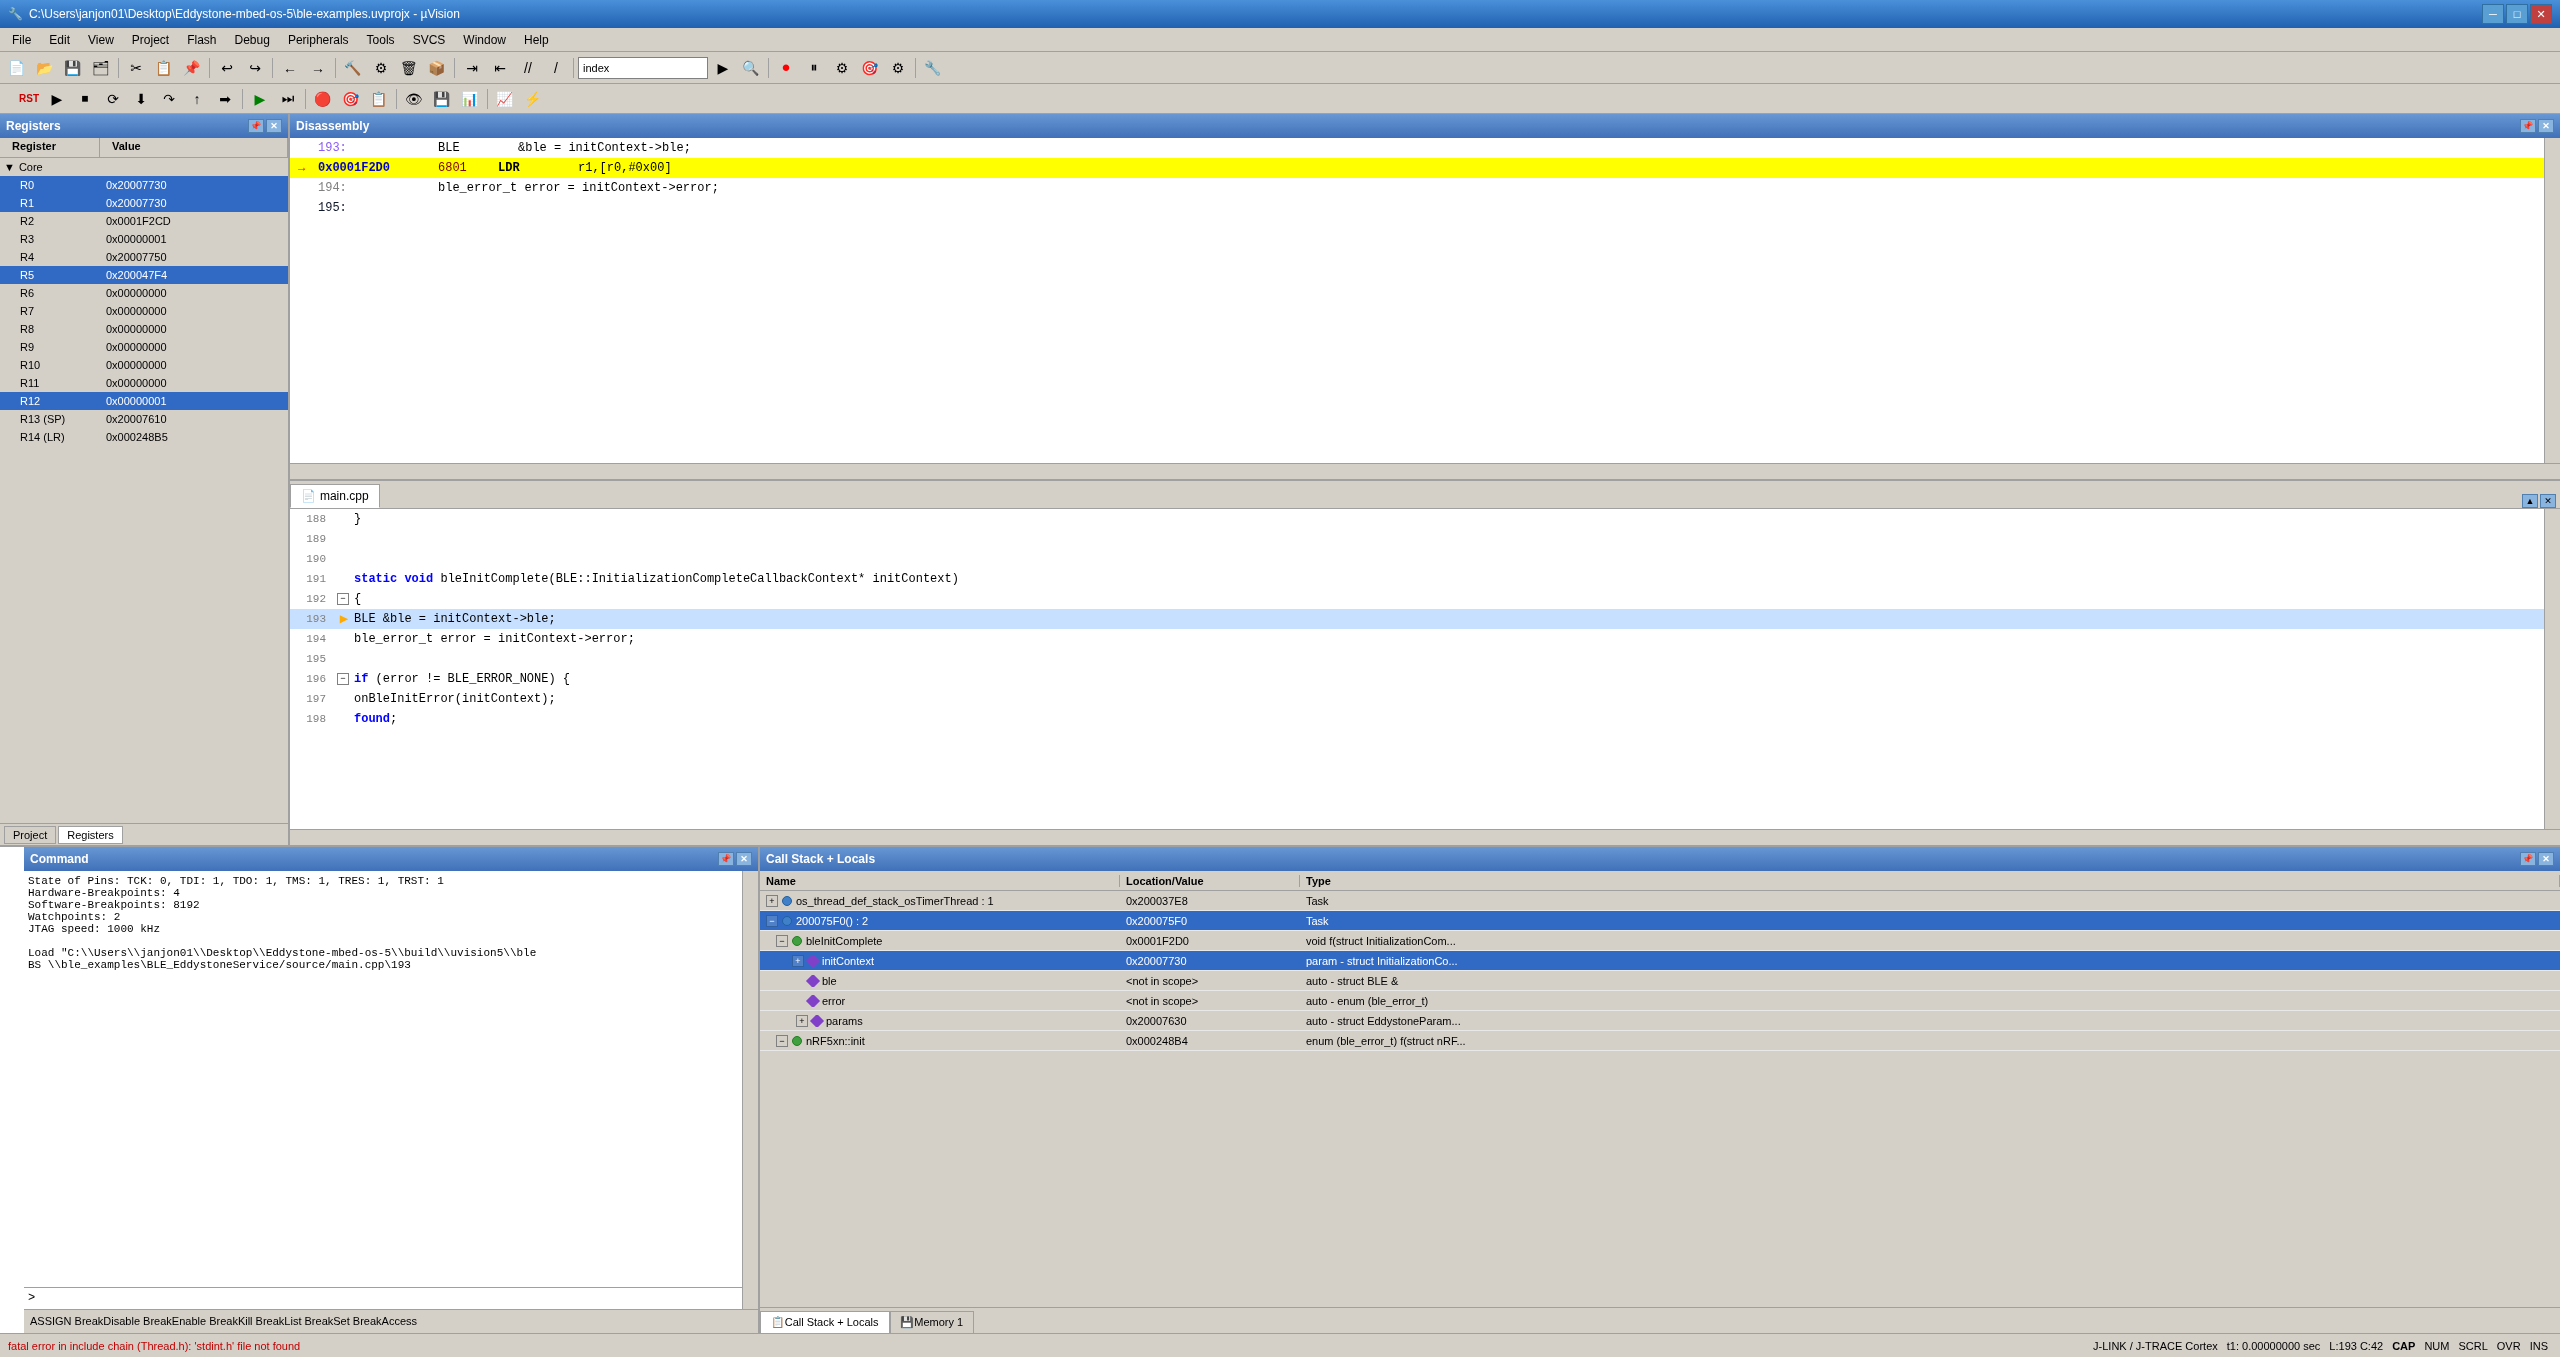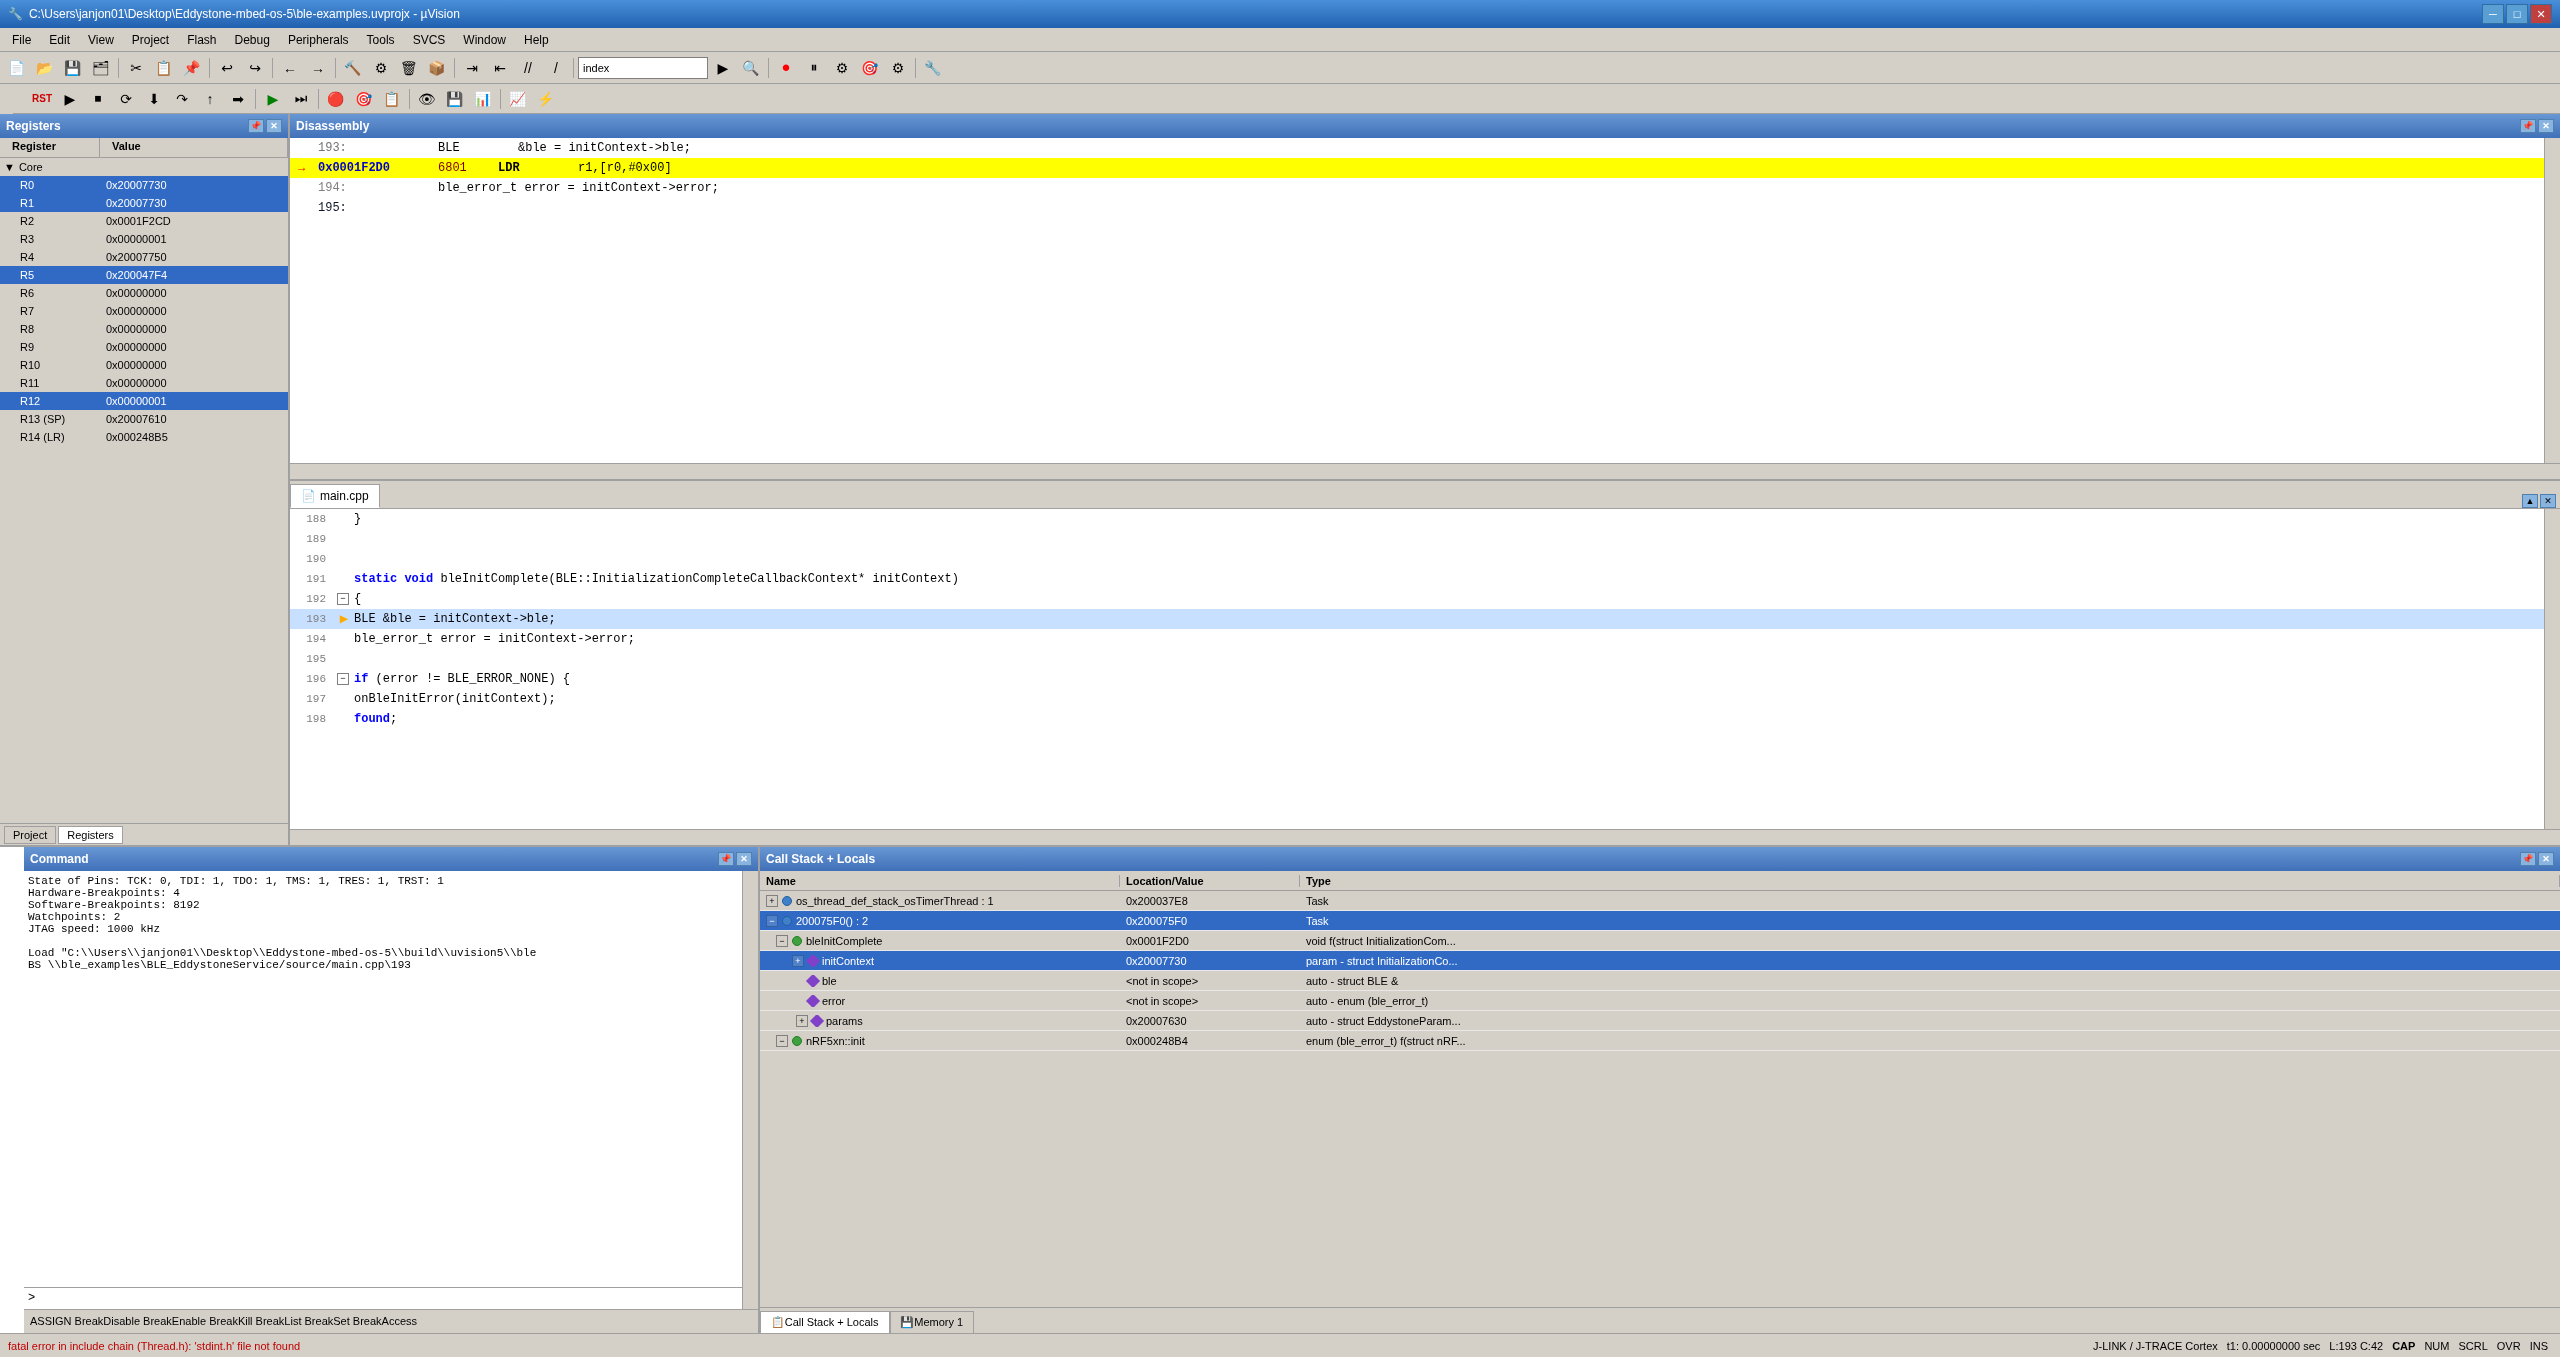--- a/index.html
+++ b/index.html
@@ -88,21 +88,20 @@
 
     
     .toolbar2 {
       background: #d4d0c8;
       height: 30px;
       display: flex;
       align-items: center;
       padding: 2px 16px;
       border-bottom: 1px solid #a0a0a0;
       gap: 2px;
-      margin-left: 13px;
     }
 
     
     .main-layout {
       display: flex;
       height: calc(100% - 28px - 24px - 32px - 30px - 24px);
       flex-direction: column;
     }
 
     .top-pane {
@@ -680,21 +679,21 @@
           <span>Disassembly</span>
           <div class="panel-header-controls">
             <div class="panel-ctrl-btn">📌</div>
             <div class="panel-ctrl-btn">✕</div>
           </div>
         </div>
         <div class="pane-scroll-container">
           <div class="disasm-content">
             <div class="disasm-line">
               <span style="width:20px; display:inline-block;"></span>
-              <span style="color:#737373; width:120px; display:inline-block;">193:</span>
+              <span style="color:#8b5cf6; width:120px; display:inline-block;">193:</span>
               <span style="width:80px; display:inline-block;">BLE</span>
               <span>&amp;ble = initContext-&gt;ble;</span>
             </div>
             <div class="disasm-line highlight">
               <span style="width:20px; display:inline-block; color:red; font-weight:bold;">→</span>
               <span style="color:#0000cc; width:120px; display:inline-block; font-weight:bold;">0x0001F2D0</span>
               <span style="width:60px; display:inline-block; color:#800000;">6801</span>
               <span style="width:80px; display:inline-block; font-weight:bold;">LDR</span>
               <span>r1,[r0,#0x00]</span>
             </div>

